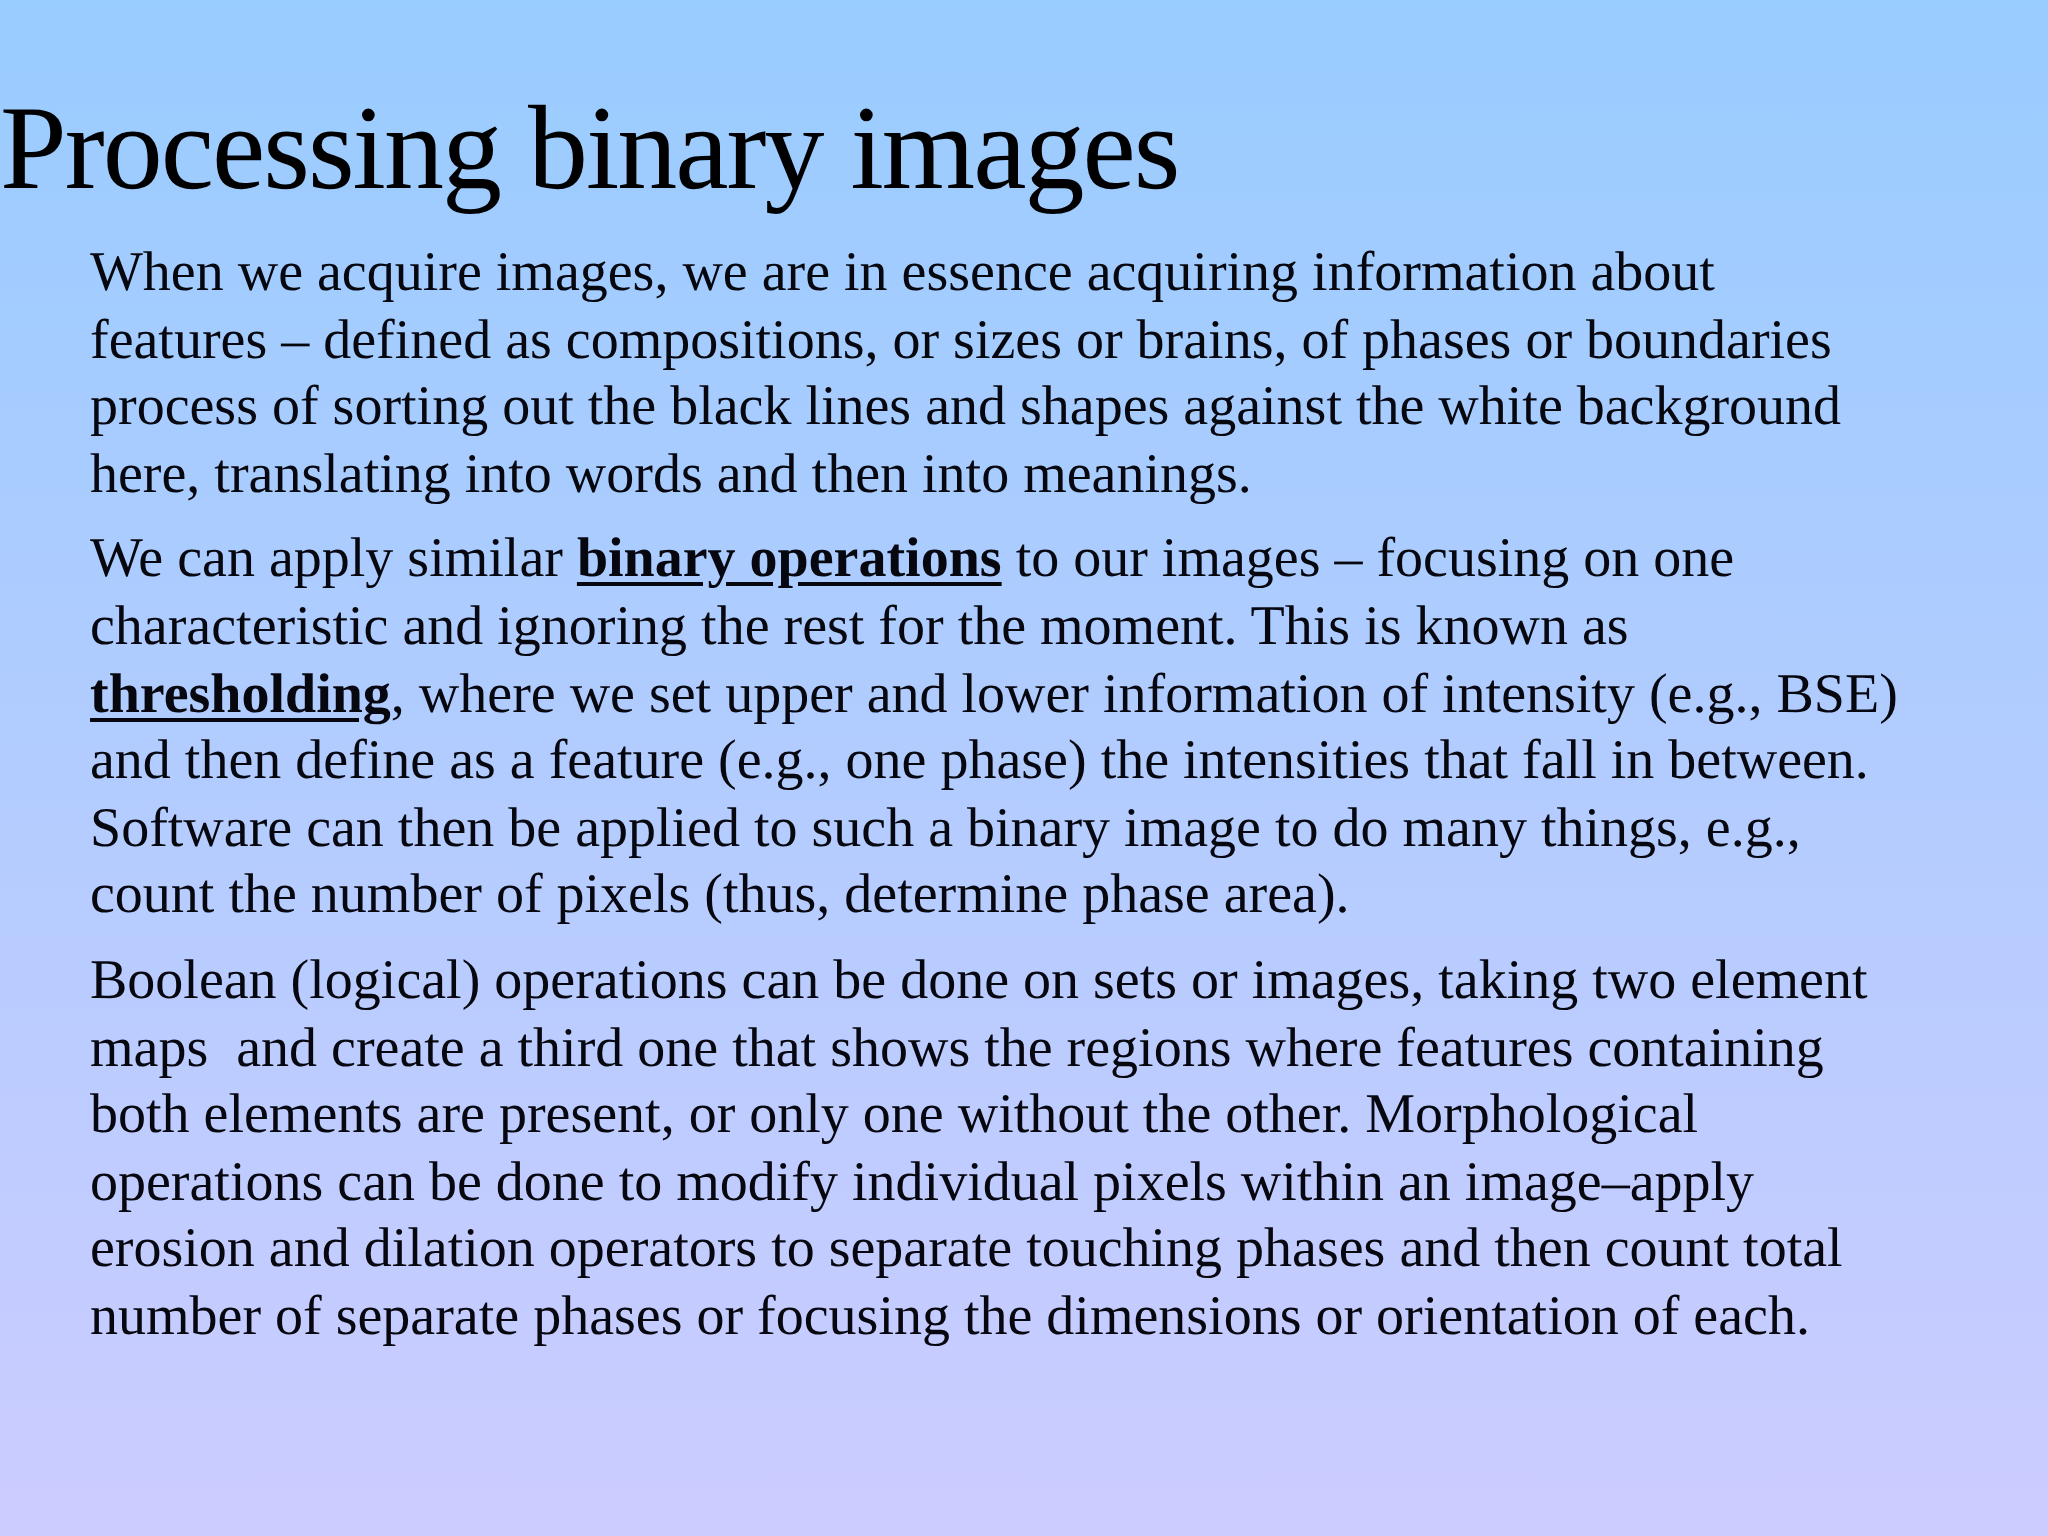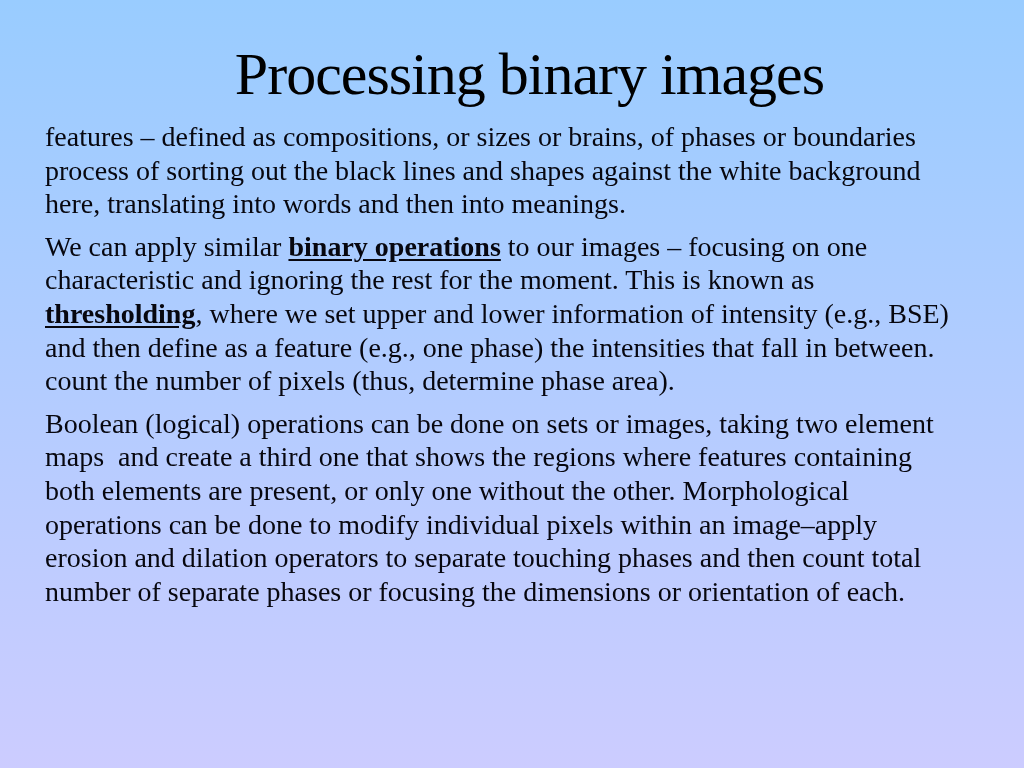--- a/index.html
+++ b/index.html
@@ -15,21 +15,21 @@
     background: linear-gradient(to bottom,
       var(--background-top, #99CCFF) 0%,
       var(--background-bottom, #CCCCFF) 100%);
     font-family: "Liberation Serif", "DejaVu Serif", serif;
   }
   .title {
     position: absolute;
     top: 44px;
     left: 0;
     width: 824px;
-    text-align: right;
+    text-align: left;
     font-size: 60px;
     line-height: 1;
     letter-spacing: -1px;
     color: var(--title-text, #000000);
     white-space: nowrap;
   }
   .slide-body {
     position: absolute;
     top: 120px;
     left: 45px;
@@ -50,29 +50,31 @@
     font-weight: bold;
   }
 </style>
 </head>
 <body>
 
 <div class="slide">
   <div class="title">Processing binary images</div>
   <div class="slide-body">
       <div class="paragraph">
+        <div class="line"><span class="">When we acquire images, we are in essence acquiring information about</span></div>
         <div class="line"><span class="">features – defined as compositions, or sizes or brains, of phases or boundaries</span></div>
         <div class="line"><span class="">process of sorting out the black lines and shapes against the white background</span></div>
         <div class="line"><span class="">here, translating into words and then into meanings.</span></div>
       </div>
       <div class="paragraph">
         <div class="line"><span class="">We can apply similar </span><span class="underline">binary operations</span><span class=""> to our images – focusing on one</span></div>
         <div class="line"><span class="">characteristic and ignoring the rest for the moment. This is known as</span></div>
         <div class="line"><span class="underline">thresholding</span><span class="">, where we set upper and lower information of intensity (e.g., BSE)</span></div>
         <div class="line"><span class="">and then define as a feature (e.g., one phase) the intensities that fall in between.</span></div>
+        <div class="line"><span class="">Software can then be applied to such a binary image to do many things, e.g.,</span></div>
         <div class="line"><span class="">count the number of pixels (thus, determine phase area).</span></div>
       </div>
       <div class="paragraph">
         <div class="line"><span class="">Boolean (logical) operations can be done on sets or images, taking two element</span></div>
         <div class="line"><span class="">maps  and create a third one that shows the regions where features containing</span></div>
         <div class="line"><span class="">both elements are present, or only one without the other. Morphological</span></div>
         <div class="line"><span class="">operations can be done to modify individual pixels within an image–apply</span></div>
         <div class="line"><span class="">erosion and dilation operators to separate touching phases and then count total</span></div>
         <div class="line"><span class="">number of separate phases or focusing the dimensions or orientation of each.</span></div>
       </div>

